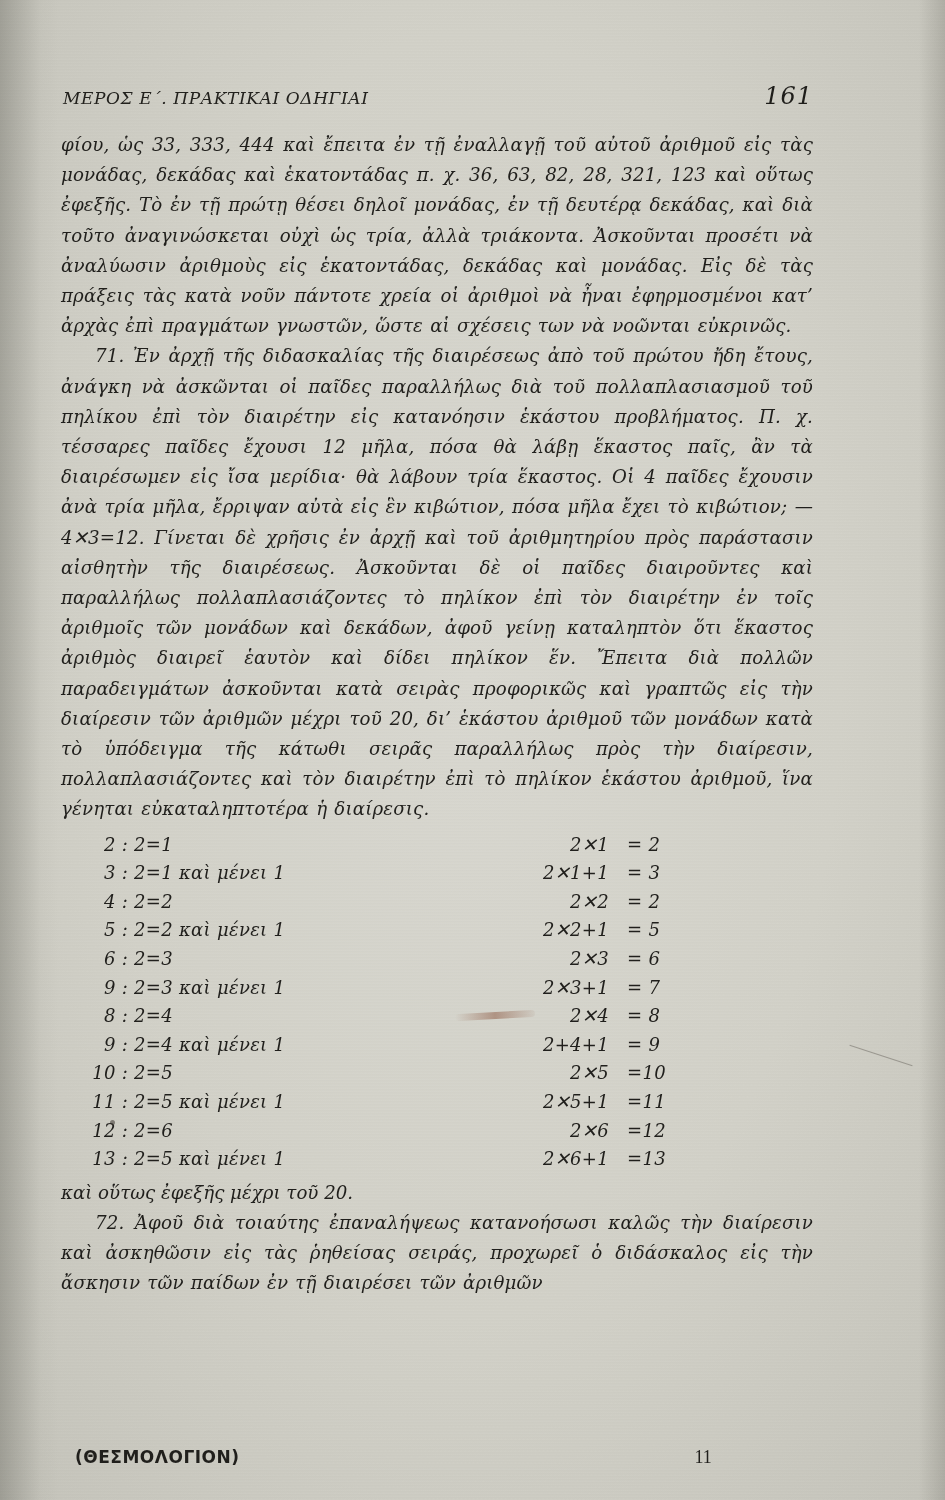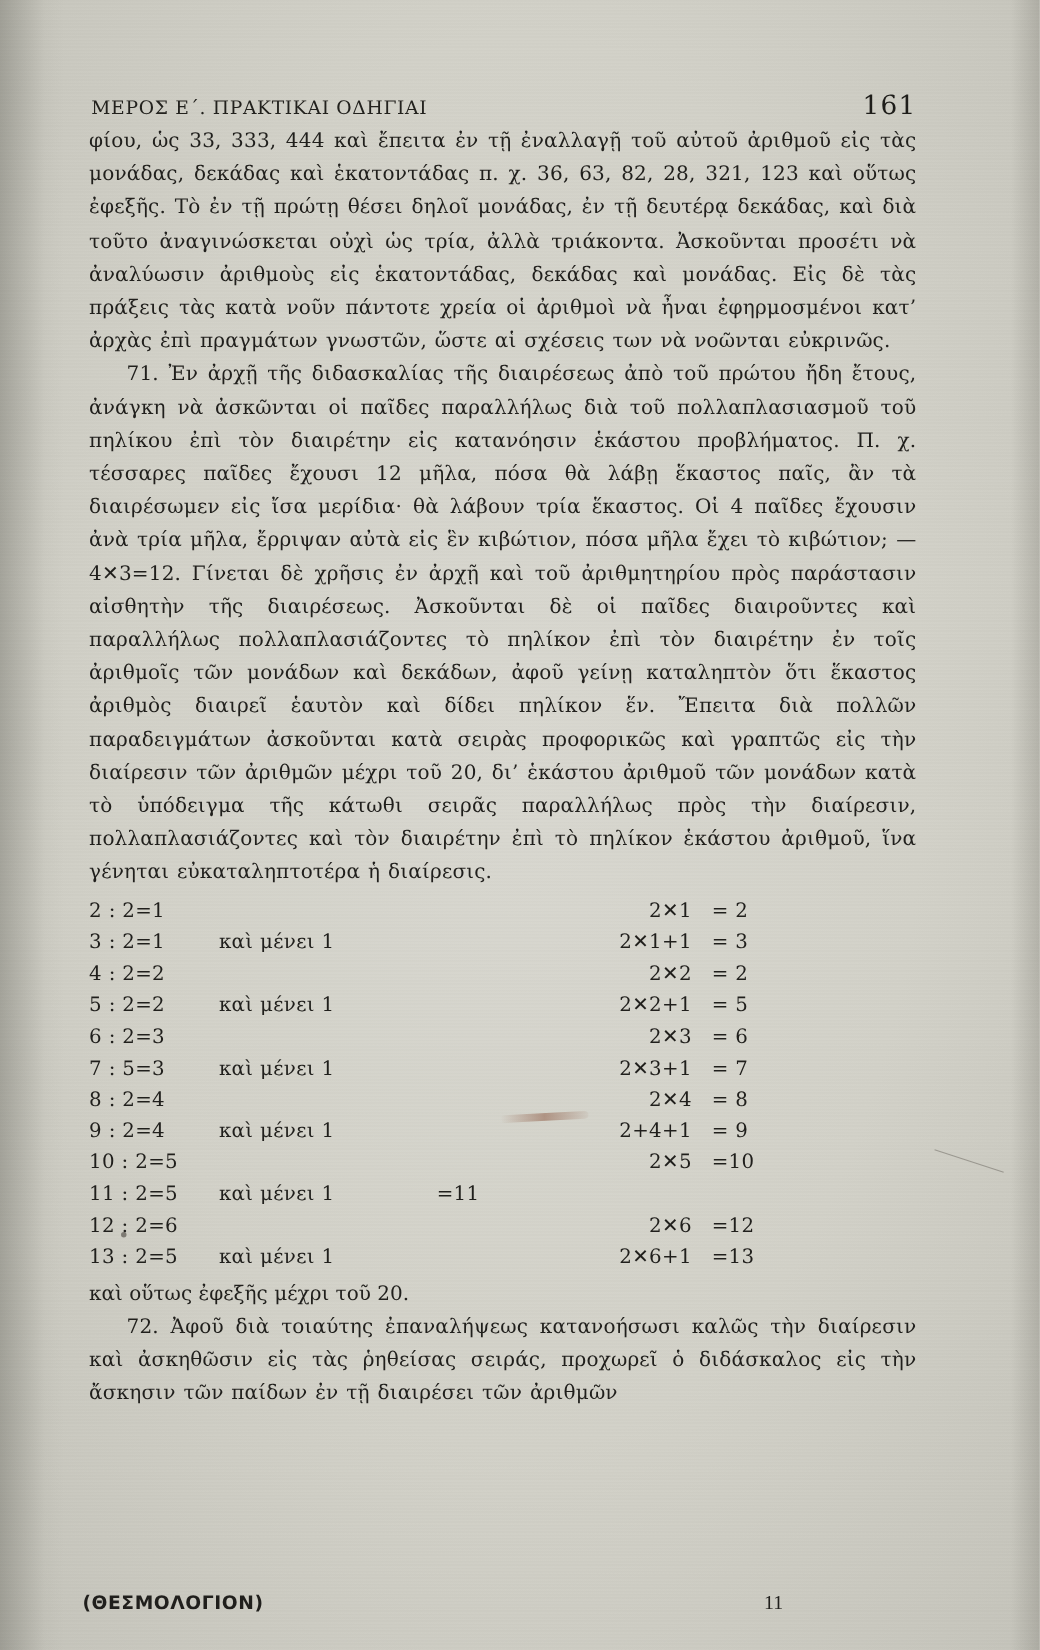--- a/index.html
+++ b/index.html
@@ -36,23 +36,24 @@
   #page:after {
     content: "";
     position: absolute;
     left: 0; top: 0; bottom: 0; width: 58px;
     background: linear-gradient(to right, rgba(70,70,62,0.30), rgba(120,120,110,0.05) 70%, rgba(0,0,0,0));
     pointer-events: none;
   }
 
   .content {
     position: absolute;
-    left: 79px;
+    left: 59px;
     top: 82px;
     width: 800px;
+    font-style: italic;
   }
 
   
   .runhead {
     display: flex;
     align-items: baseline;
     justify-content: space-between;
     width: 750px;
     margin-left: 4px;
   }
@@ -75,40 +76,41 @@
     margin-left: 2px;
     font-size: 18.2px;
     line-height: 30.2px;
     color: #201f1c;
     text-align: justify;
     text-justify: inter-word;
     font-family: "DejaVu Serif", serif;
     letter-spacing: 0.15px;
     word-spacing: 1.2px;
   }
-  .para.p1 { margin-top: 4px; }
+  .para.p1 { margin-top: 20px; }
   .para.p2 { margin-top: 0px; text-indent: 34px; }
   .para.p4 { margin-top: 0px; text-indent: 34px; }
 
   
   .divtable {
     width: 752px;
     margin-top: 6px;
     margin-left: 2px;
     font-size: 18px;
     line-height: 28.6px;
     color: #201f1c;
     font-family: "DejaVu Serif", serif;
   }
   .divrow {
     display: flex;
     align-items: baseline;
   }
   .c-left {
     width: 112px;
+    text-align: right;
     padding-right: 6px;
     white-space: nowrap;
     letter-spacing: 0.3px;
   }
   .c-rem {
     width: 180px;
     text-align: left;
     letter-spacing: 0.3px;
   }
   .c-mul {
@@ -245,21 +247,21 @@
       </div>
 
       <div class="divrow">
         <span class="c-left">6 : 2=3</span>
         <span class="c-rem"></span>
         <span class="c-mul">2✕3</span>
         <span class="c-res">= 6</span>
       </div>
 
       <div class="divrow">
-        <span class="c-left">7 : 5=3</span>
+        <span class="c-left">9 : 2=3</span>
         <span class="c-rem">καὶ μένει 1</span>
         <span class="c-mul">2✕3+1</span>
         <span class="c-res">= 7</span>
       </div>
 
       <div class="divrow">
         <span class="c-left">8 : 2=4</span>
         <span class="c-rem"></span>
         <span class="c-mul">2✕4</span>
         <span class="c-res">= 8</span>
@@ -275,20 +277,21 @@
       <div class="divrow">
         <span class="c-left">10 : 2=5</span>
         <span class="c-rem"></span>
         <span class="c-mul">2✕5</span>
         <span class="c-res">=10</span>
       </div>
 
       <div class="divrow">
         <span class="c-left">11 : 2=5</span>
         <span class="c-rem">καὶ μένει 1</span>
+        <span class="c-mul">2✕5+1</span>
         <span class="c-res">=11</span>
       </div>
 
       <div class="divrow">
         <span class="c-left">12 : 2=6</span>
         <span class="c-rem"></span>
         <span class="c-mul">2✕6</span>
         <span class="c-res">=12</span>
       </div>
 

